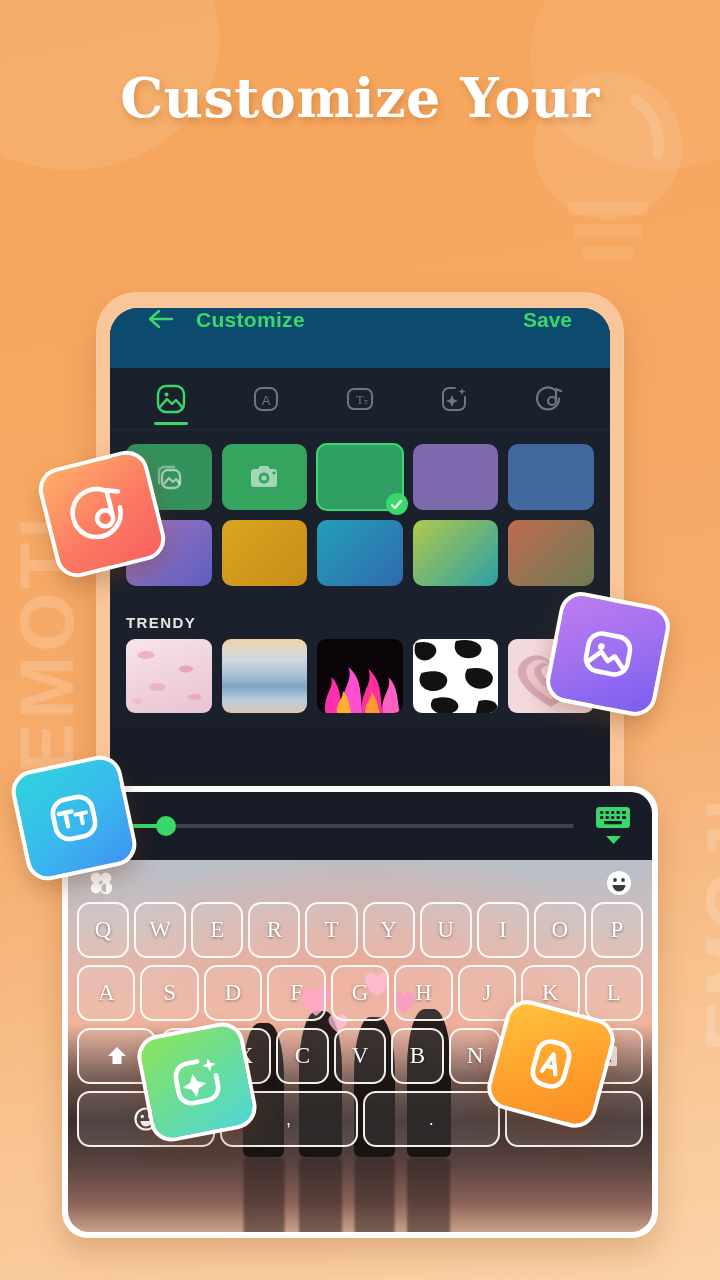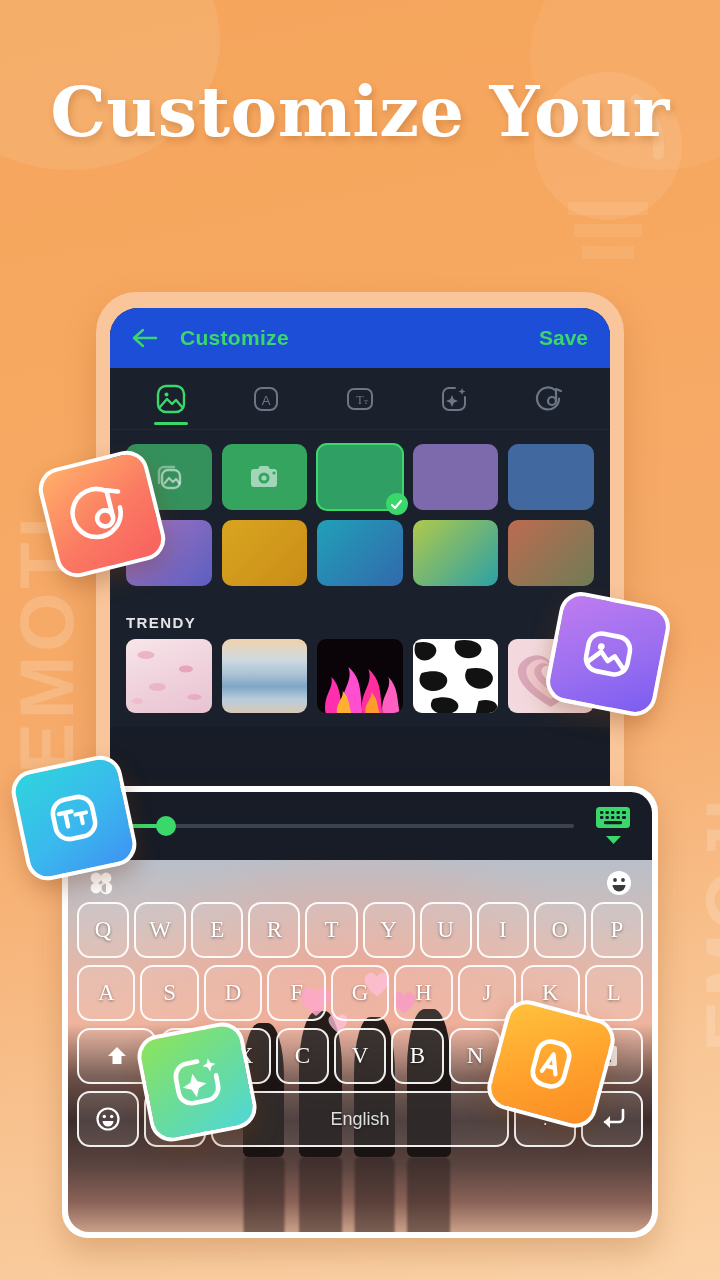--- a/index.html
+++ b/index.html
@@ -40,21 +40,21 @@
   }
   .wm-left  { left: -84px; top: 600px; transform: rotate(-90deg); transform-origin: center; }
   .wm-right { right: -140px; top: 880px; transform: rotate(-90deg); transform-origin: center; }
 
   
   .headline {
     position: absolute; left: 0; right: 0; top: 54px;
     text-align: center;
     font-family: "DejaVu Serif", serif;
     font-weight: 700;
-    font-size: 70px;
+    font-size: 54px;
     line-height: 1.66;
     color: #ffffff;
     text-shadow: 2px 4px 7px rgba(150,75,20,0.30);
     letter-spacing: 0.5px;
     pointer-events: none;
   }
   .headline span { display: block; }
 
   
   .phone-frame {
@@ -71,23 +71,23 @@
     width: 100%; height: 100%;
     background: #171c26;
     border-radius: 28px 28px 0 0;
     overflow: hidden;
     position: relative;
   }
 
   
   .app-header {
     height: 60px;
-    display: flex; align-items: center;
-    padding: 0 22px;
-    background: #1d4ed8;
+    display: flex; 
+    padding: 0 38px;
+    background: #0c4a6e;
   }
   .back-arrow { width: 26px; height: 22px; flex: 0 0 auto; cursor: pointer; }
   .app-title {
     margin-left: 22px;
     color: #3ad86b; font-size: 21px; font-weight: 700;
     letter-spacing: .3px;
   }
   .save-btn {
     margin-left: auto;
     color: #3ad86b; font-size: 21px; font-weight: 700;
@@ -514,21 +514,20 @@
         <div class="kb-row">
           <div class="key">
             <svg width="26" height="26" viewBox="0 0 26 26">
               <circle cx="13" cy="13" r="10.5" fill="none" stroke="#fff" stroke-width="2.2"></circle>
               <circle cx="9.3" cy="10.5" r="1.7" fill="#fff"></circle>
               <circle cx="16.7" cy="10.5" r="1.7" fill="#fff"></circle>
               <path d="M7.5 15 a5.5 5.5 0 0 0 11 0 z" fill="#fff"></path>
             </svg>
           </div>
           <div class="key sym">,</div>
-          <div class="key space">English</div>
           <div class="key sym">.</div>
           <div class="key">
             <svg width="26" height="22" viewBox="0 0 26 22">
               <path d="M24 2 V10 a4 4 0 0 1 -4 4 H6" fill="none" stroke="#fff" stroke-width="2.6" stroke-linecap="round" stroke-linejoin="round"></path>
               <path d="M11 8 L5 14 L11 20 Z" fill="#fff"></path>
             </svg>
           </div>
         </div>
       </div>
 

